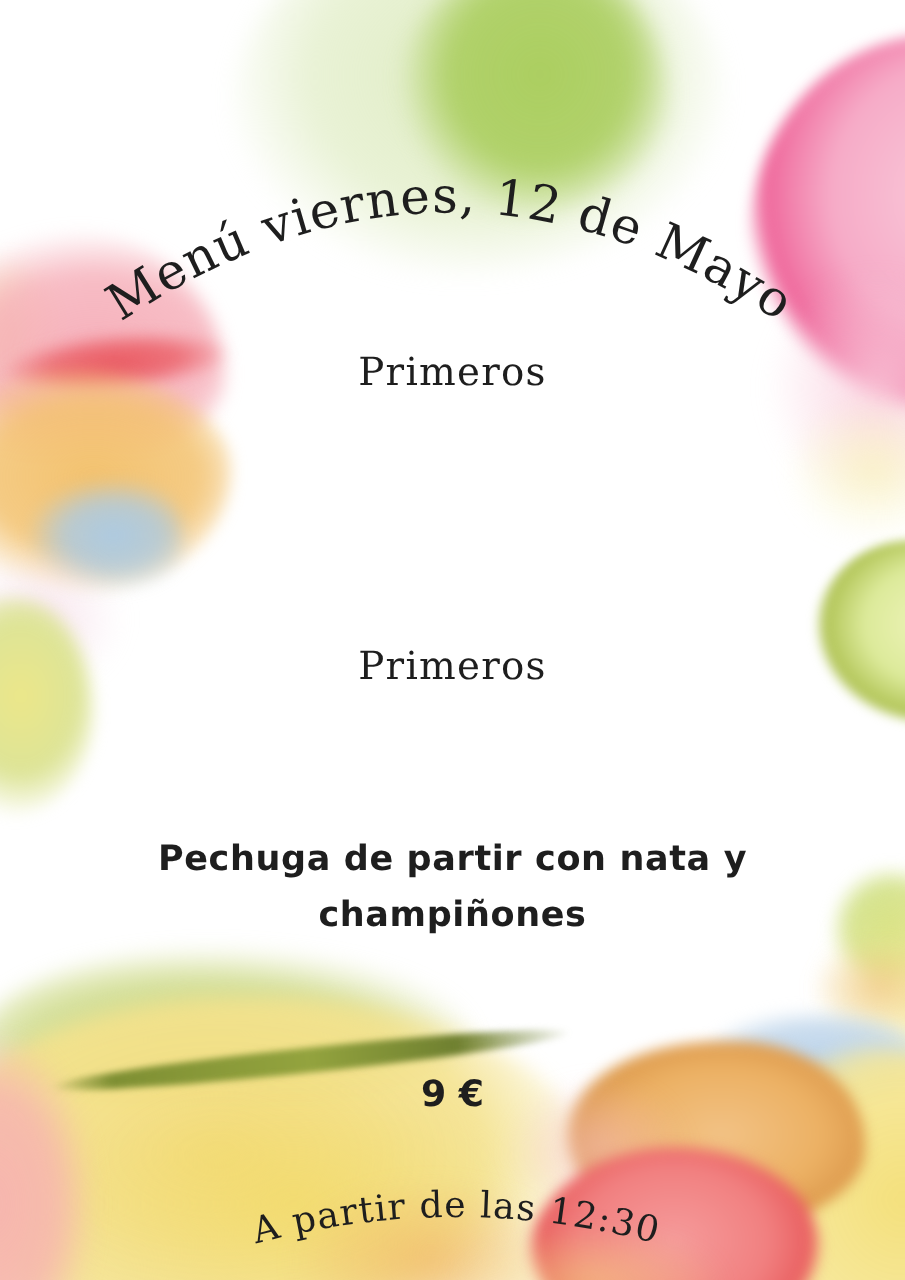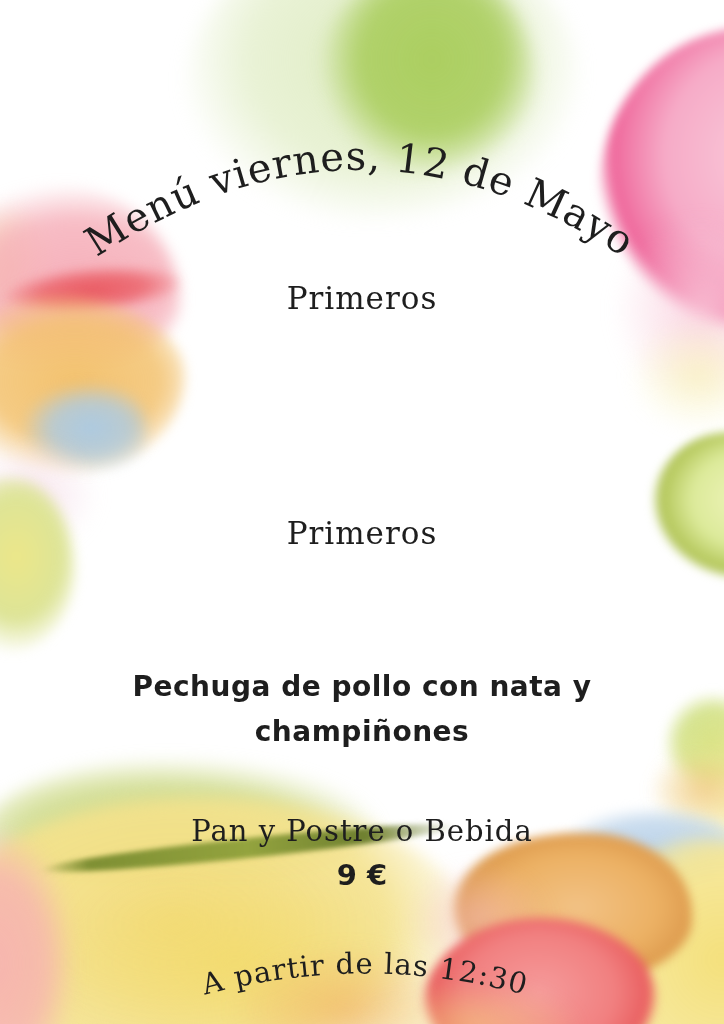--- a/index.html
+++ b/index.html
@@ -152,18 +152,17 @@
         <path id="title-arc" d="M 90 262 Q 360 78 630 262" fill="none"></path>
         <path id="schedule-arc" d="M 150 1012 Q 365 935 580 1012" fill="none"></path>
       </defs>
       <text class="arc-title" text-anchor="middle"><textPath href="#title-arc" xlink:href="#title-arc" startOffset="50%">Menú viernes, 12 de Mayo</textPath></text>
       <text class="arc-schedule" text-anchor="middle"><textPath href="#schedule-arc" xlink:href="#schedule-arc" startOffset="50%">A partir de las 12:30</textPath></text>
     </svg>
 
     <h2 class="heading heading-primeros">Primeros</h2>
 
     <h2 class="heading heading-segundos">Primeros</h2>
-    <p class="dish dish-4">Pechuga de pollo con nata y champiñones</p>
+    <p class="dish dish-4">Pechuga de partir con nata y champiñones</p>
 
-    <p class="note note-includes">Pan y Postre o Bebida</p>
     <p class="price price-line">9 €</p>
   </main>
 </div>
 
 </body></html>

